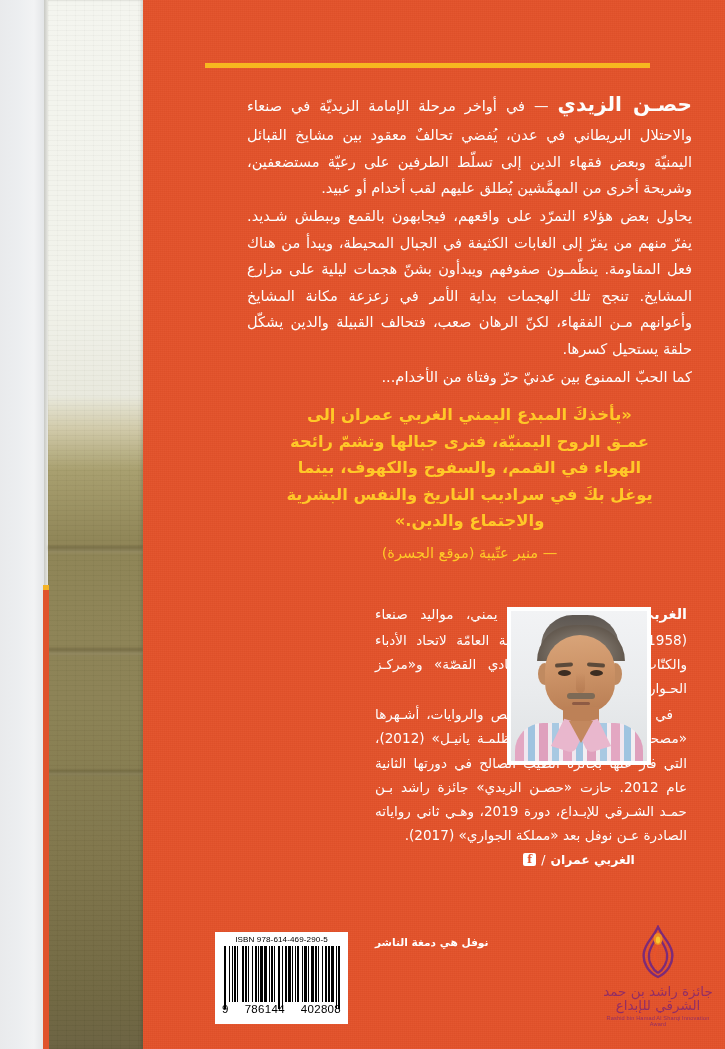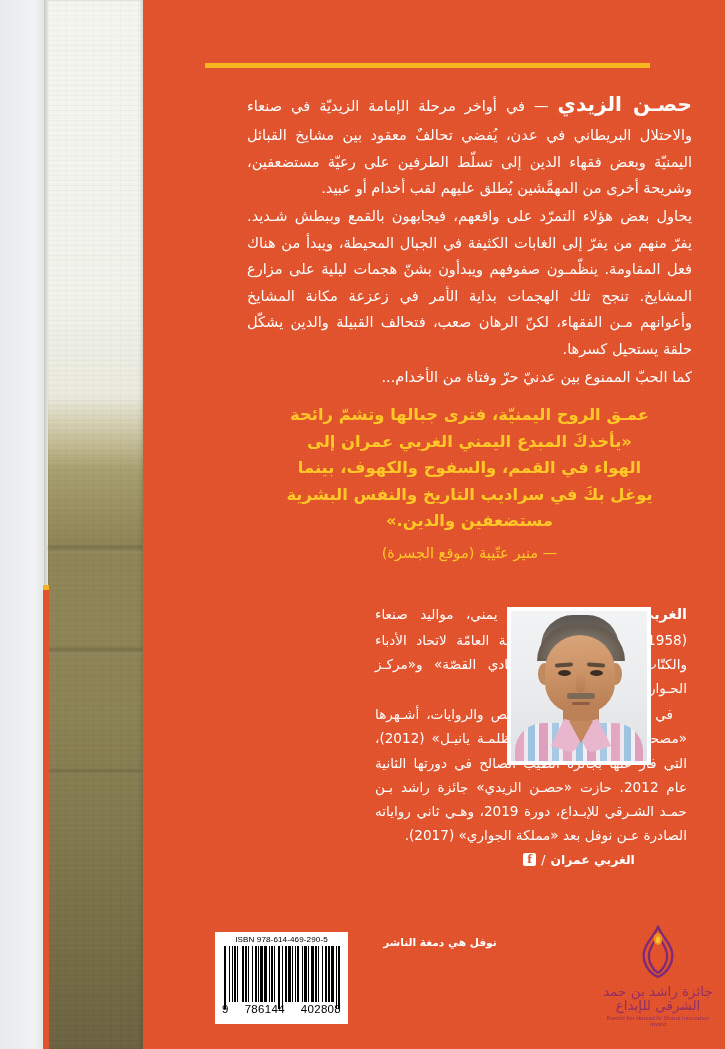--- a/index.html
+++ b/index.html
@@ -223,21 +223,21 @@
   .bc-digits {
     display:flex; justify-content:space-between; direction:ltr;
     font-family:"Liberation Sans", sans-serif;
     font-size:11.5px; color:#000; padding:1px 3px 0 3px; letter-spacing:.3px;
   }
 
   
   .ha-block { position:absolute; left:232px; top:936px; width:130px; direction:rtl; }
   .ha-tag {
     color:#ffffff; font-size:10.6px; font-weight:bold;
-    text-align:center; margin-bottom:4px; letter-spacing:.1px;
+    text-align:left; margin-bottom:4px; letter-spacing:.1px;
   }
   .ha-logo { display:flex; flex-direction:column; align-items:flex-start; }
   .ha-row1 { display:flex; align-items:center; gap:5px; }
   .ha-mark {
     width:19px; height:19px; border:2.4px solid #ffffff; position:relative;
   }
   .ha-mark::before {
     content:""; position:absolute; left:2.4px; top:2.4px;
     width:9px; height:9px; background:#ffffff;
   }
@@ -282,25 +282,25 @@
 
       <div class="rule-gold"></div>
 
       <div class="blurb">
         <p class="p1"><span class="lead-name">حصـن الزيدي</span><span> — في أواخر مرحلة الإمامة الزيديّة في صنعاء والاحتلال البريطاني في عدن، يُفضي تحالفٌ معقود بين مشايخ القبائل اليمنيّة وبعض فقهاء الدين إلى تسلّط الطرفين على رعيّة مستضعفين، وشريحة أخرى من المهمَّشين يُطلق عليهم لقب أخدام أو عبيد.</span></p>
         <p class="p2">يحاول بعض هؤلاء التمرّد على واقعهم، فيجابهون بالقمع وببطش شـديد. يفرّ منهم من يفرّ إلى الغابات الكثيفة في الجبال المحيطة، ويبدأ من هناك فعل المقاومة. ينظّمـون صفوفهم ويبدأون بشنّ هجمات ليلية على مزارع المشايخ. تنجح تلك الهجمات بداية الأمر في زعزعة مكانة المشايخ وأعوانهم مـن الفقهاء، لكنّ الرهان صعب، فتحالف القبيلة والدين يشكّل حلقة يستحيل كسرها.</p>
         <p class="p3">كما الحبّ الممنوع بين عدنيّ حرّ وفتاة من الأخدام...</p>
       </div>
 
       <div class="quote">
+        <div>«يأخذكَ المبدع اليمني الغربي عمران إلى</div>
         <div>عمـق الروح اليمنيّة، فترى جبالها وتشمّ رائحة</div>
-        <div>«يأخذكَ المبدع اليمني الغربي عمران إلى</div>
         <div>الهواء في القمم، والسفوح والكهوف، بينما</div>
         <div>يوغل بكَ في سراديب التاريخ والنفس البشرية</div>
-        <div>مستضعفين والدين.»</div>
+        <div>والاجتماع والدين.»</div>
       </div>
       <div class="quote-src">— منير عتّيبة (موقع الجسرة)</div>
 
       <div class="bio">
         <p class="b1"><span class="b-name">الغربي عمـران</span><span> — كاتب يمني، مواليد صنعاء (1958). هو عضو في «الأمانة العامّة لاتحاد الأدباء والكتّاب اليمنيّين» ويرأس «نادي القصّة» و«مركـز الحـوار لثقافـة حقـوق الإنسان».</span></p>
         <p class="b2">في رصيده الكثير مـن القصـص والروايات، أشـهرها «مصحف أحمـر» (2010)، و«ظلمـة يانيـل» (2012)، التي فاز عنها بجائزة الطيب الصالح في دورتها الثانية عام 2012. حازت «حصـن الزيدي» جائزة راشد بـن حمـد الشـرقي للإبـداع، دورة 2019، وهـي ثاني رواياته الصادرة عـن نوفل بعد «مملكة الجواري» (2017).</p>
       </div>
 
       <div class="photo-frame">
         <div class="photo">

